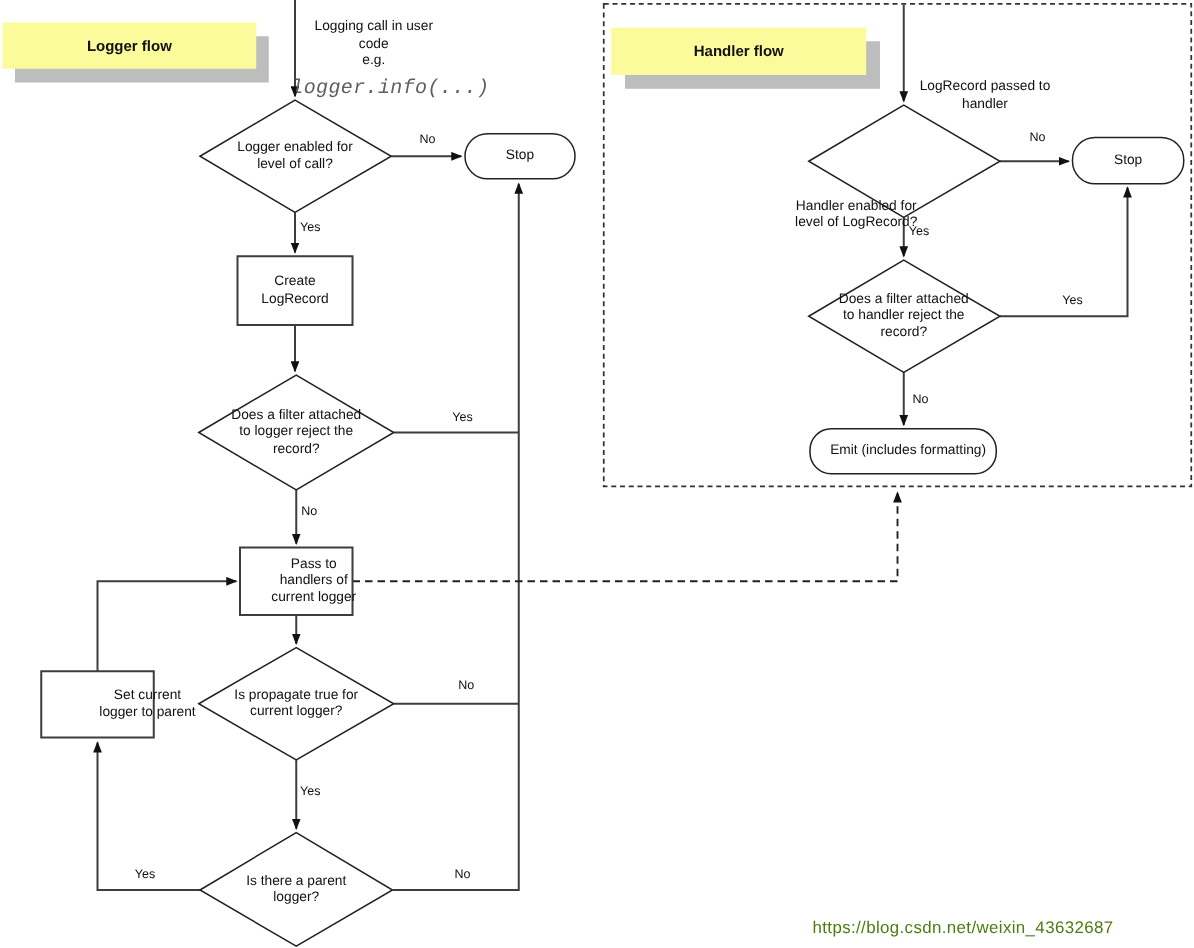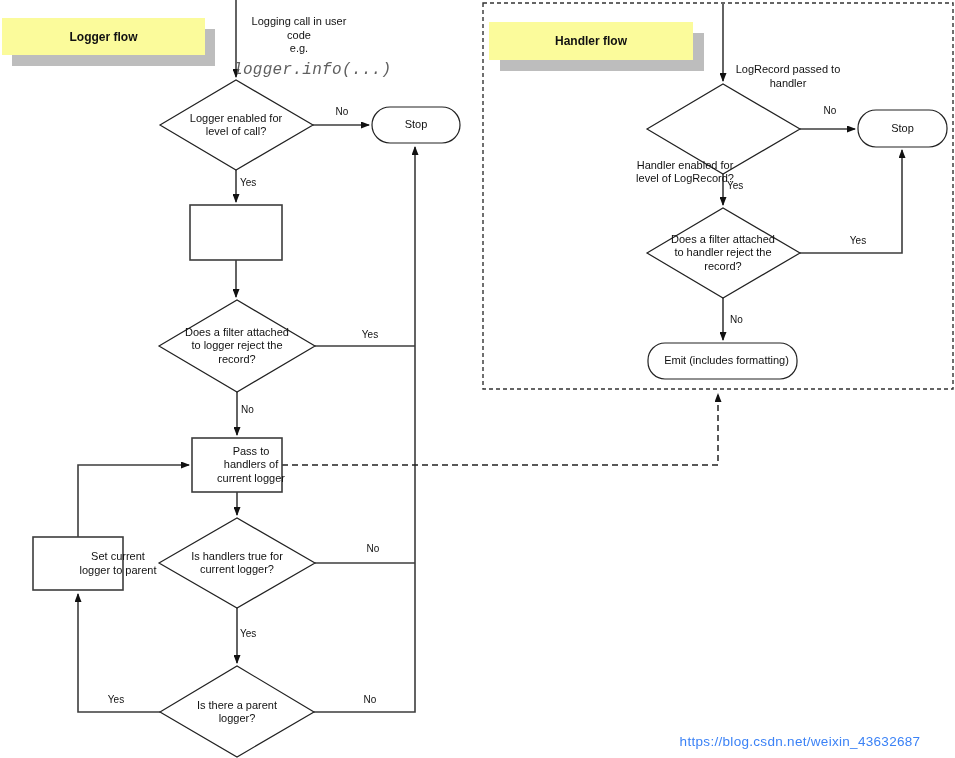--- a/index.html
+++ b/index.html
@@ -51,22 +51,22 @@
     text-align: right;
     font-family: "Liberation Mono", "DejaVu Sans Mono", monospace;
     font-size: 16px;
     letter-spacing: 0.3px;
     color: #5f5f5f;
     font-style: italic;
   }
   .watermark {
     position: absolute;
     font-size: 13.5px;
-    color: #3b82f6;
-    text-align: center;
+    color: #4d7c0f;
+    text-align: left;
     letter-spacing: 0.3px;
   }
 </style>
 </head>
 <body>
 
 <div class="stage">
 
   <svg width="955" height="758" viewBox="0 0 955 758">
     <defs>
@@ -121,27 +121,29 @@
   <div class="sticky-title" style="left:489px; top:22px; width:204px; height:38px;">Handler flow</div>
 
   <div class="start-text" style="left:240px; top:15px; width:118px;">Logging call in user
 code
 e.g.</div>
   <div class="code-text" style="left:233px; top:61px; width:132px;">logger.info(...)</div>
 
   <div class="node-text" style="left:166px; top:111px; width:140px; height:28px;">Logger enabled for
 level of call?</div>
   <div class="node-text" style="left:372px; top:107px; width:88px; height:36px;">Stop</div>
+  <div class="node-text" style="left:190px; top:205px; width:92px; height:55px;">Create
+LogRecord</div>
   <div class="node-text" style="left:162px; top:325px; width:150px; height:42px;">Does a filter attached
 to logger reject the
 record?</div>
   <div class="node-text" style="left:192px; top:438px; width:90px; height:54px;padding-left:14px;">Pass to
 handlers of
 current logger</div>
-  <div class="node-text" style="left:162px; top:549px; width:150px; height:28px;">Is handlers true for
+  <div class="node-text" style="left:162px; top:549px; width:150px; height:28px;">Is propagate true for
 current logger?</div>
   <div class="node-text" style="left:33px; top:537px; width:90px; height:53px;padding-left:40px;">Set current
 logger to parent</div>
   <div class="node-text" style="left:167px; top:698px; width:140px; height:28px;">Is there a parent
 logger?</div>
 
   <div class="edge-label" style="left:327px; top:106px; width:30px;">No</div>
   <div class="edge-label" style="left:240px; top:177px;">Yes</div>
   <div class="edge-label" style="left:352px; top:329px; width:36px;">Yes</div>
   <div class="edge-label" style="left:241px; top:404px;">No</div>

